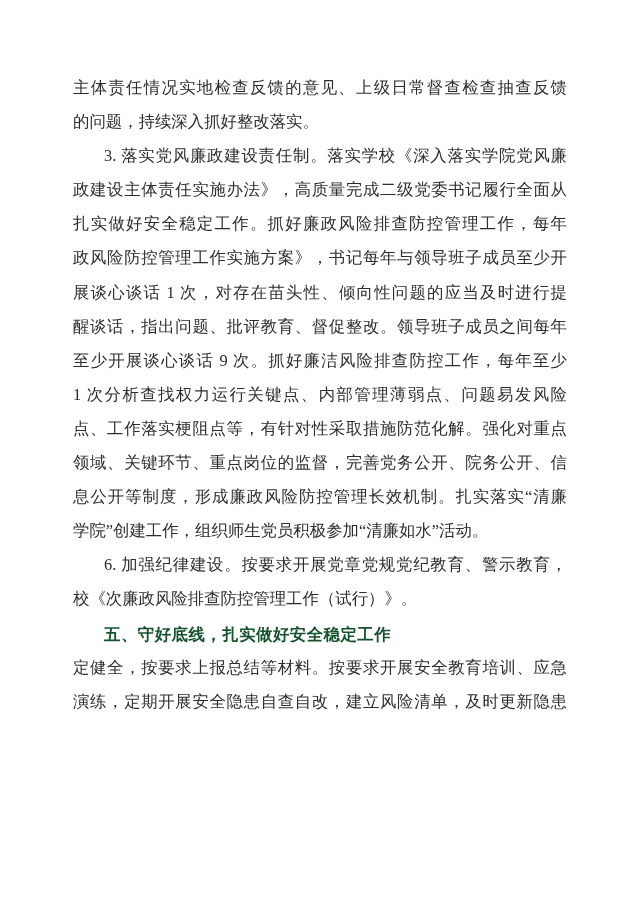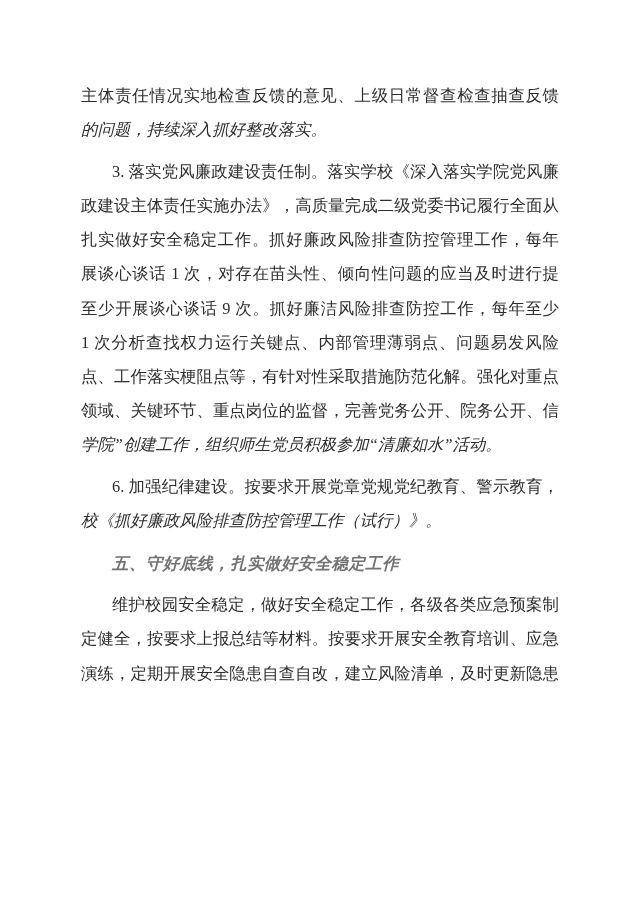--- a/index.html
+++ b/index.html
@@ -23,77 +23,78 @@
     position: absolute;
     left: 73px;
     top: 0;
     width: 494px;
     padding-top: 71px;
     color: #2d2d2d;
     font-size: 16.4px;
     line-height: 34.1px;
   }
   .para {
-    margin: 8px;
+    margin: 0;
     padding: 0;
   }
   .ln {
     display: block;
     white-space: normal;
     text-align: justify;
     text-align-last: justify;
     text-justify: inter-character;
   }
   .ln.end {
     text-align: right;
     text-align-last: left;
-    font-style: italic;
   }
   .ln.ind {
     text-indent: 31px;
   }
   .heading .ln {
     font-family: "Liberation Sans", "DejaVu Sans", sans-serif;
     font-weight: 700;
-    color: #737373;
+    color: #14532d;
     letter-spacing: 0.5px;
   }
 </style>
 </head>
 <body>
 
 <div class="page">
   <div class="textblock">
 
     <p class="para">
       <span class="ln">主体责任情况实地检查反馈的意见、上级日常督查检查抽查反馈</span>
       <span class="ln end">的问题，持续深入抓好整改落实。</span>
     </p>
 
     <p class="para">
       <span class="ln ind">3. 落实党风廉政建设责任制。落实学校《深入落实学院党风廉</span>
       <span class="ln">政建设主体责任实施办法》，高质量完成二级党委书记履行全面从</span>
       <span class="ln">扎实做好安全稳定工作。抓好廉政风险排查防控管理工作，每年</span>
+      <span class="ln">政风险防控管理工作实施方案》，书记每年与领导班子成员至少开</span>
       <span class="ln">展谈心谈话 1 次，对存在苗头性、倾向性问题的应当及时进行提</span>
+      <span class="ln">醒谈话，指出问题、批评教育、督促整改。领导班子成员之间每年</span>
       <span class="ln">至少开展谈心谈话 9 次。抓好廉洁风险排查防控工作，每年至少</span>
       <span class="ln">1 次分析查找权力运行关键点、内部管理薄弱点、问题易发风险</span>
       <span class="ln">点、工作落实梗阻点等，有针对性采取措施防范化解。强化对重点</span>
       <span class="ln">领域、关键环节、重点岗位的监督，完善党务公开、院务公开、信</span>
+      <span class="ln">息公开等制度，形成廉政风险防控管理长效机制。扎实落实“清廉</span>
       <span class="ln end">学院”创建工作，组织师生党员积极参加“清廉如水”活动。</span>
     </p>
 
     <p class="para">
       <span class="ln ind">6. 加强纪律建设。按要求开展党章党规党纪教育、警示教育，</span>
-      <span class="ln end">校《抓好廉政风险排查防控管理工作（试行）》。</span>
+      <span class="ln end">校《次廉政风险排查防控管理工作（试行）》。</span>
     </p>
 
     <p class="para heading">
       <span class="ln end ind">五、守好底线，扎实做好安全稳定工作</span>
     </p>
 
     <p class="para">
-      <span class="ln ind">维护校园安全稳定，做好安全稳定工作，各级各类应急预案制</span>
       <span class="ln">定健全，按要求上报总结等材料。按要求开展安全教育培训、应急</span>
       <span class="ln">演练，定期开展安全隐患自查自改，建立风险清单，及时更新隐患</span>
     </p>
 
   </div>
 </div>
 
 </body></html>

